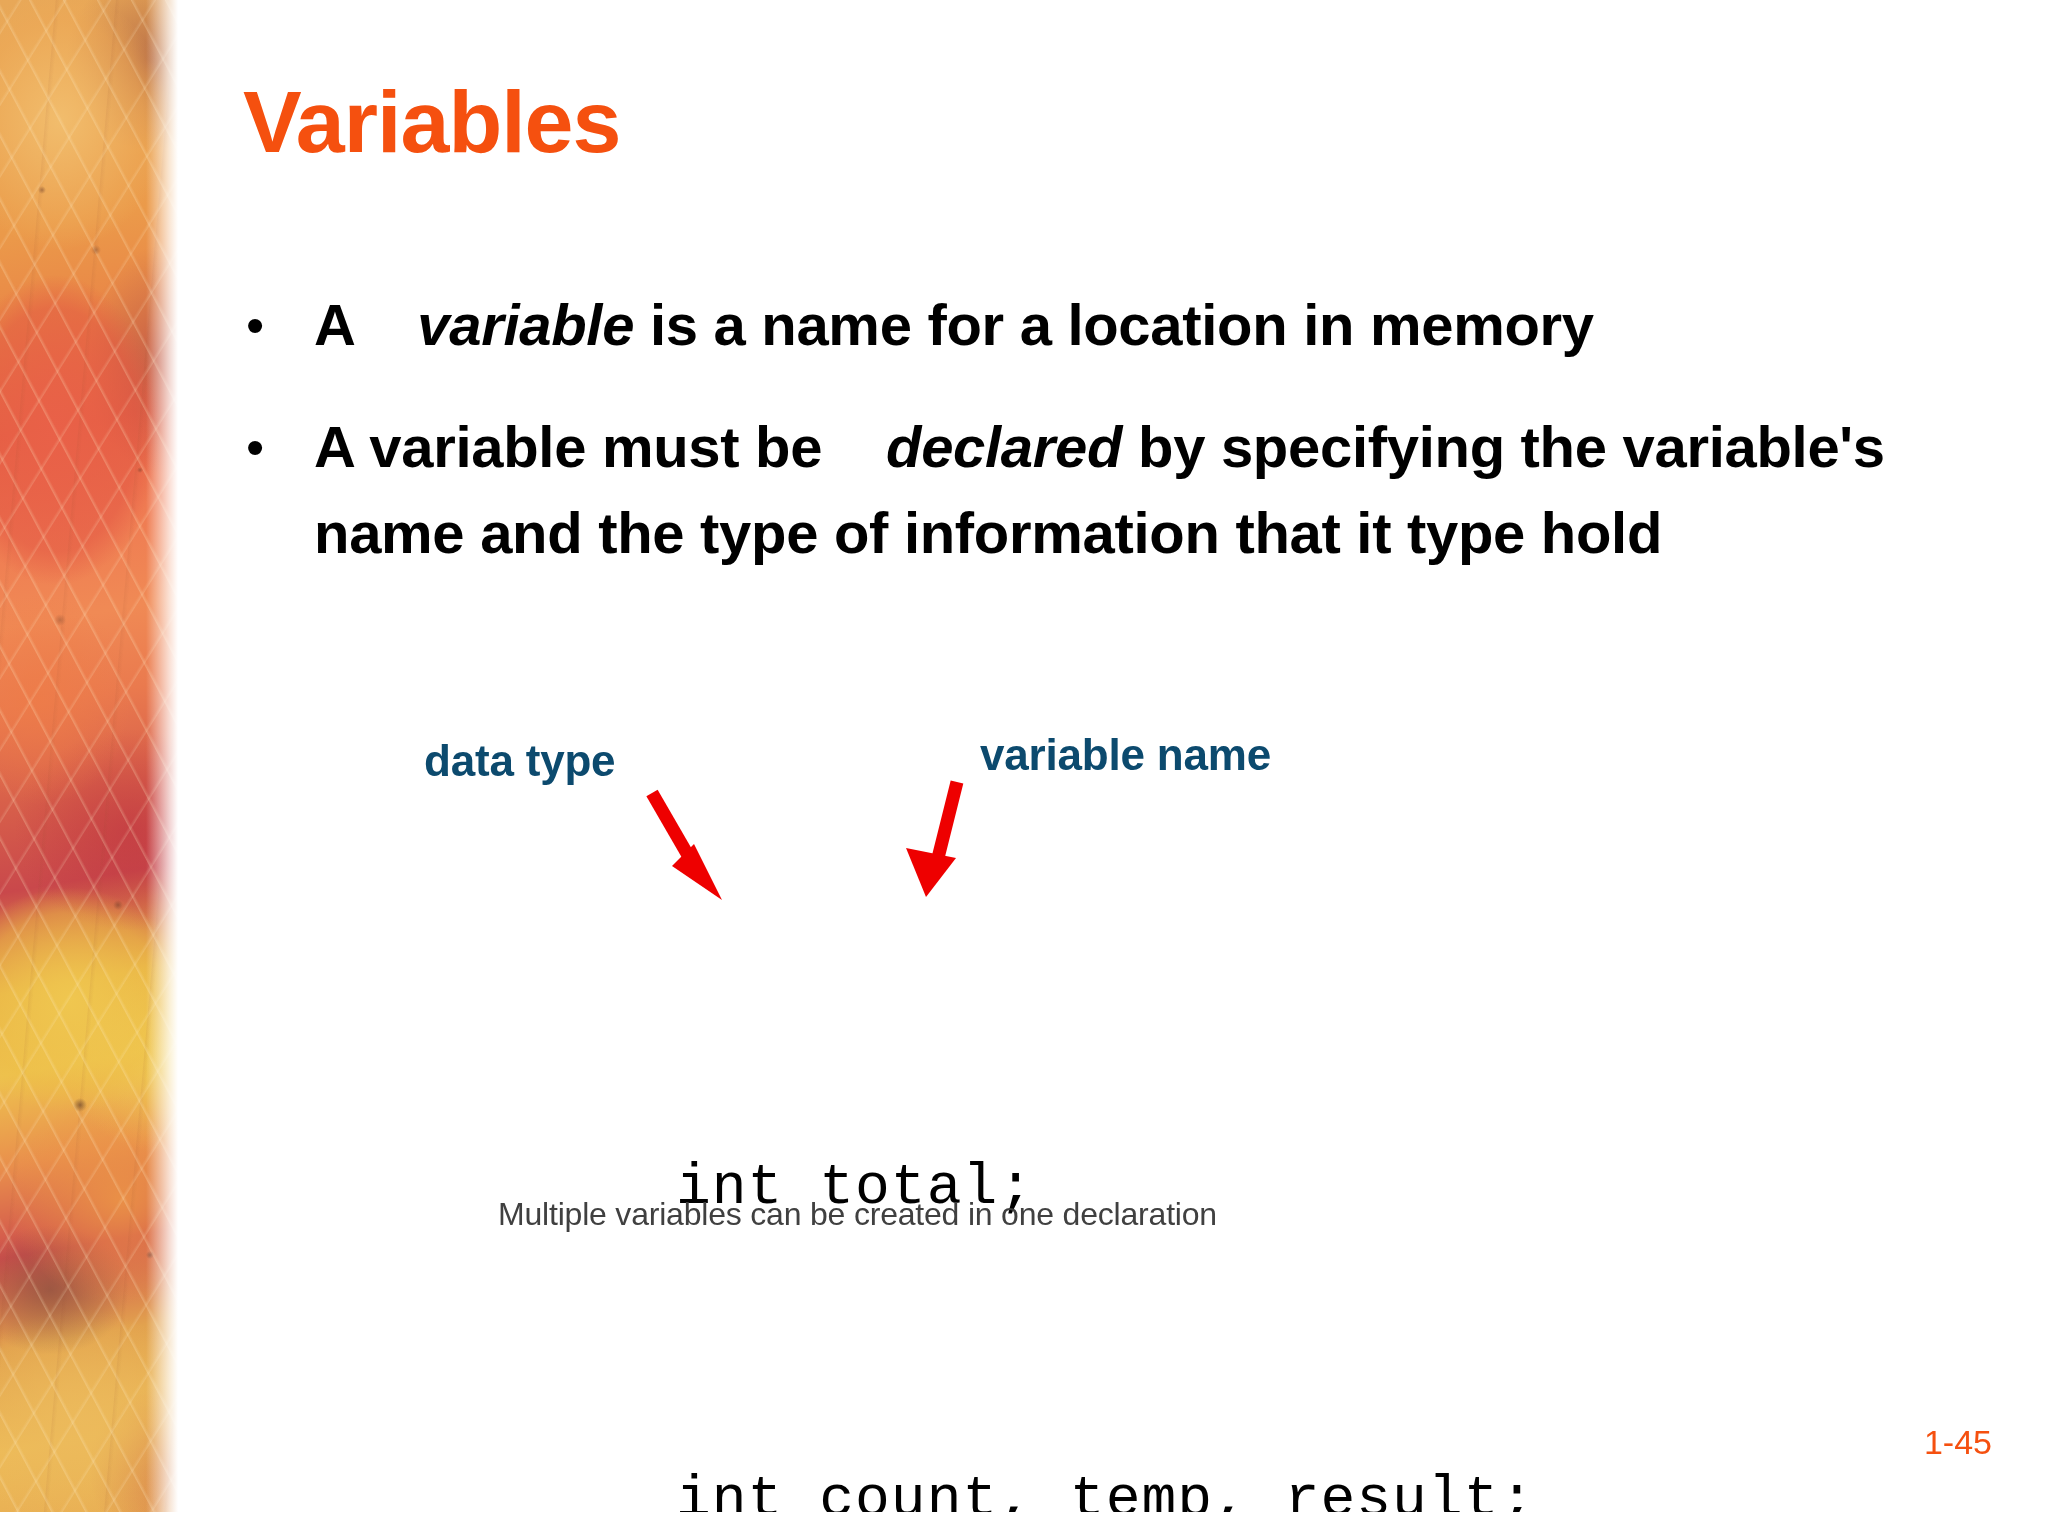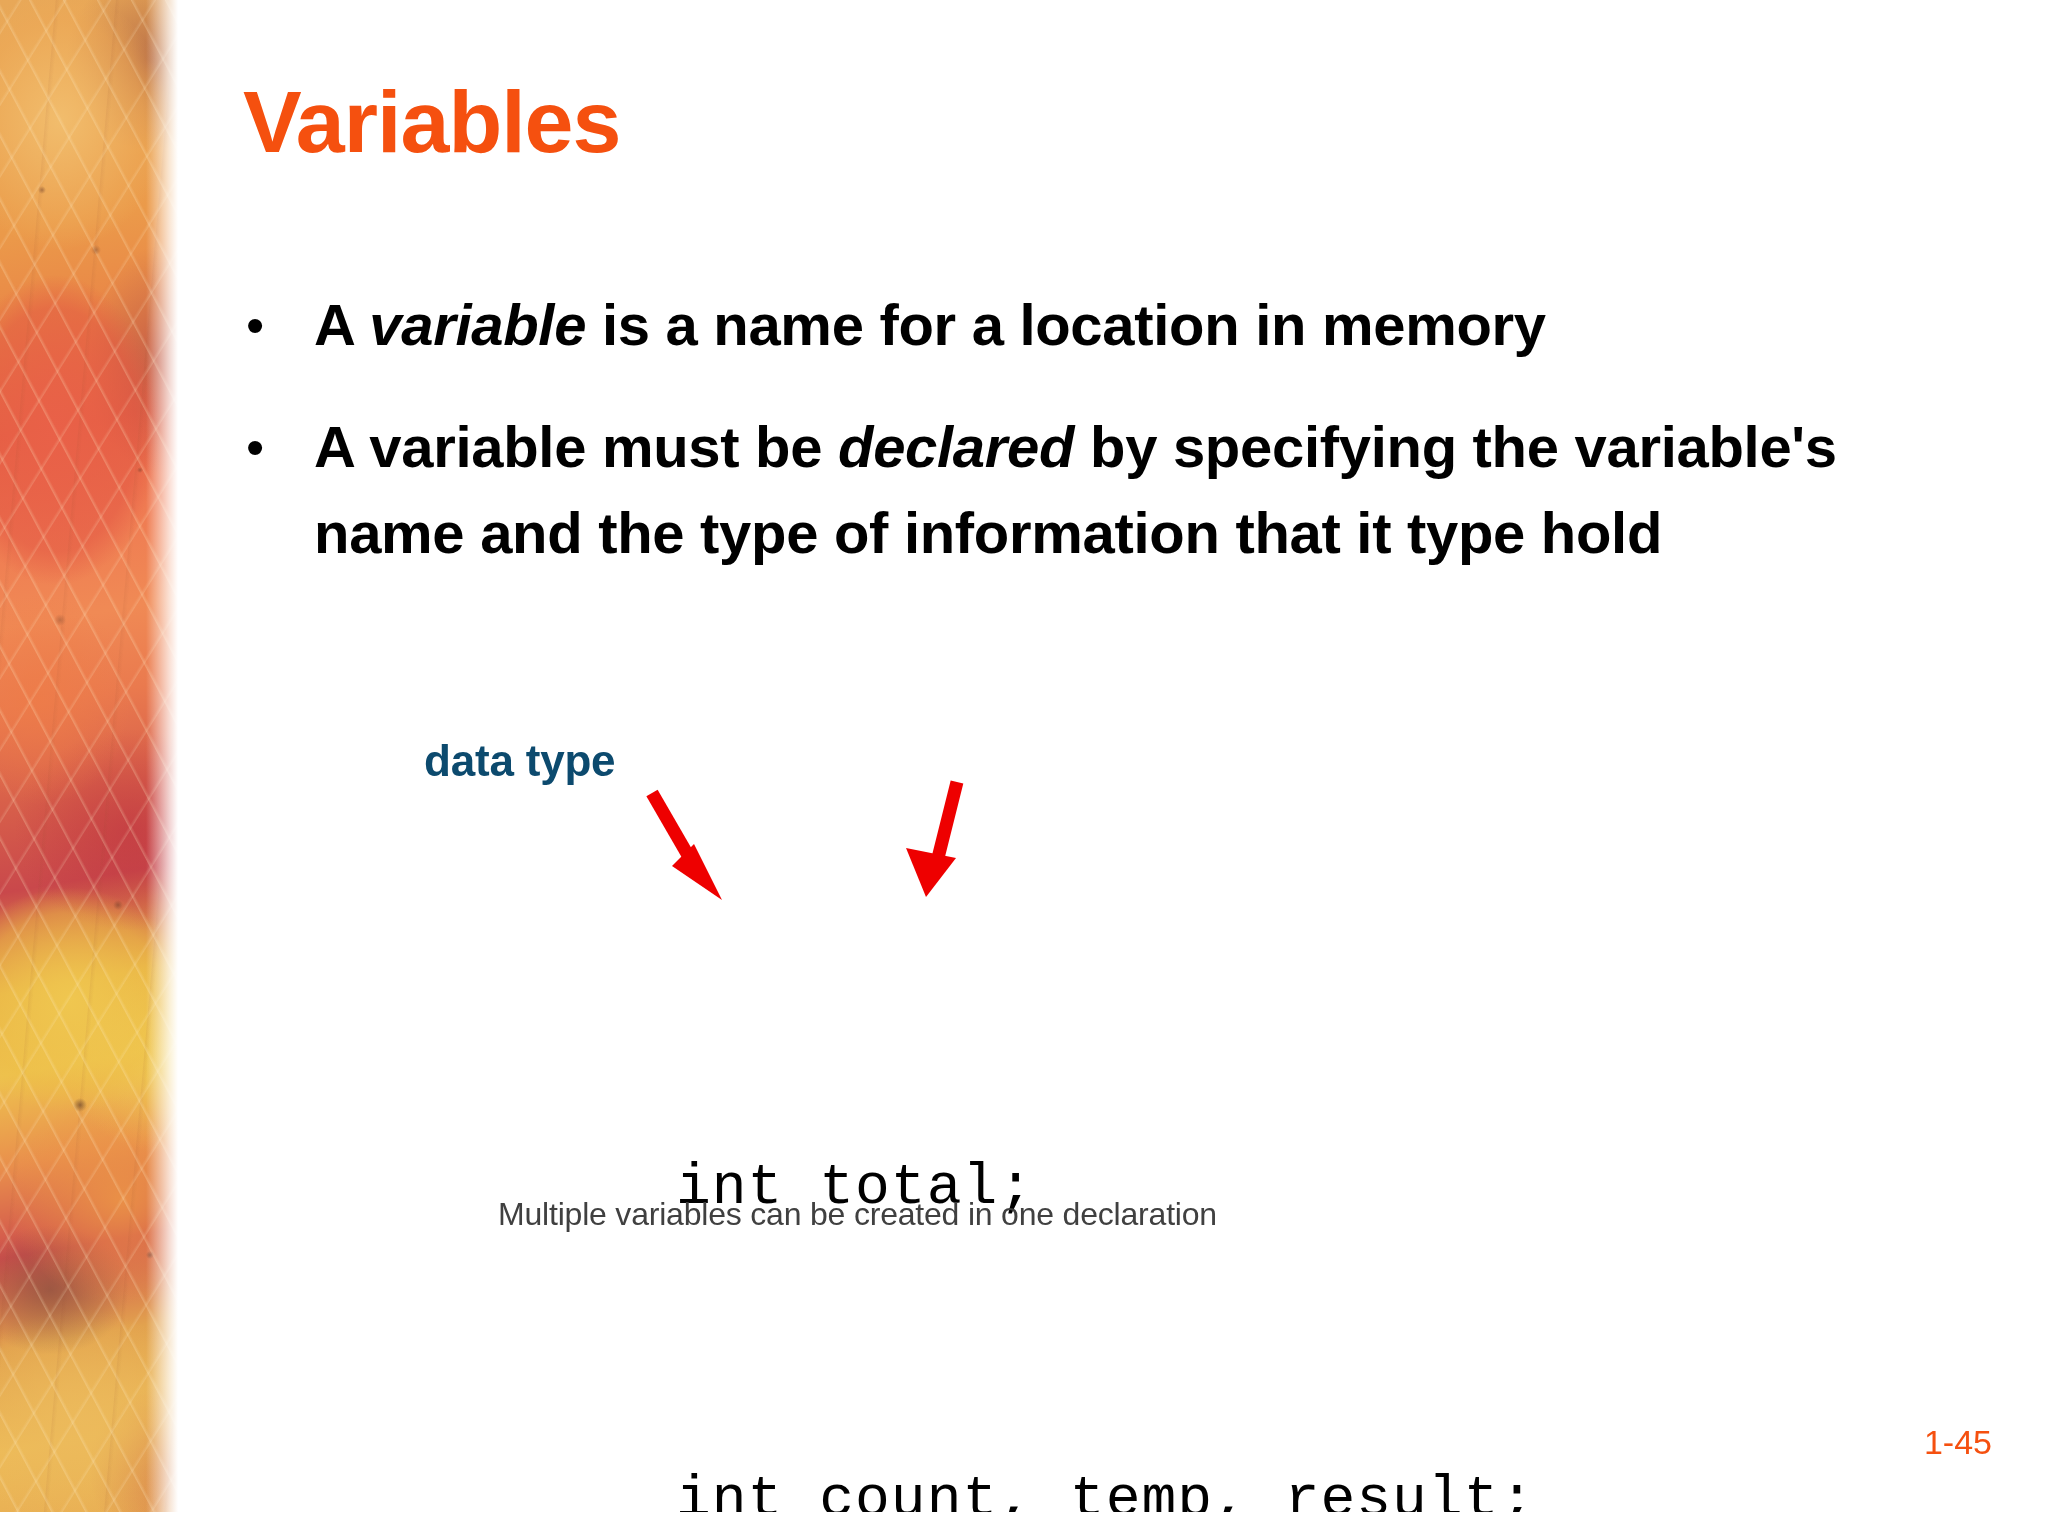--- a/index.html
+++ b/index.html
@@ -124,21 +124,21 @@
     box-sizing: border-box;
   }
   .bullet-text {
     flex: 1 1 auto;
     font-size: 58px;
     font-weight: bold;
     color: #000000;
     line-height: 86px;
     letter-spacing: -0.3px;
   }
-  .bullet-text i { font-style: italic; }
+  .bullet-text i { font-style: italic; margin-left: 48px; }
 
   
   .annot {
     position: absolute;
     color: #0c4a6e;
     font-size: 44px;
     font-weight: bold;
     white-space: nowrap;
     letter-spacing: -0.2px;
   }
@@ -218,20 +218,21 @@
       <div class="bullet-text">
         <span>A variable must be </span><i>declared</i><span> by specifying the</span>
         <span>variable's name and the type of information that it</span>
         <span>type hold</span>
       </div>
     </div>
 
   </div>
 
   <div class="annot" id="annot-datatype">data type</div>
+  <div class="annot" id="annot-varname">variable name</div>
 
   <svg id="arrows" viewBox="0 0 2048 1536">
     <g>
       <line x1="652" y1="793" x2="700" y2="876" stroke="#ee0000" stroke-width="13" stroke-linecap="butt"></line>
       <polygon points="672,866 722,900 694,844" fill="#ee0000"></polygon>
     </g>
     <g>
       <line x1="957" y1="782" x2="936" y2="866" stroke="#ee0000" stroke-width="13" stroke-linecap="butt"></line>
       <polygon points="906,848 926,897 956,858" fill="#ee0000"></polygon>
     </g>

